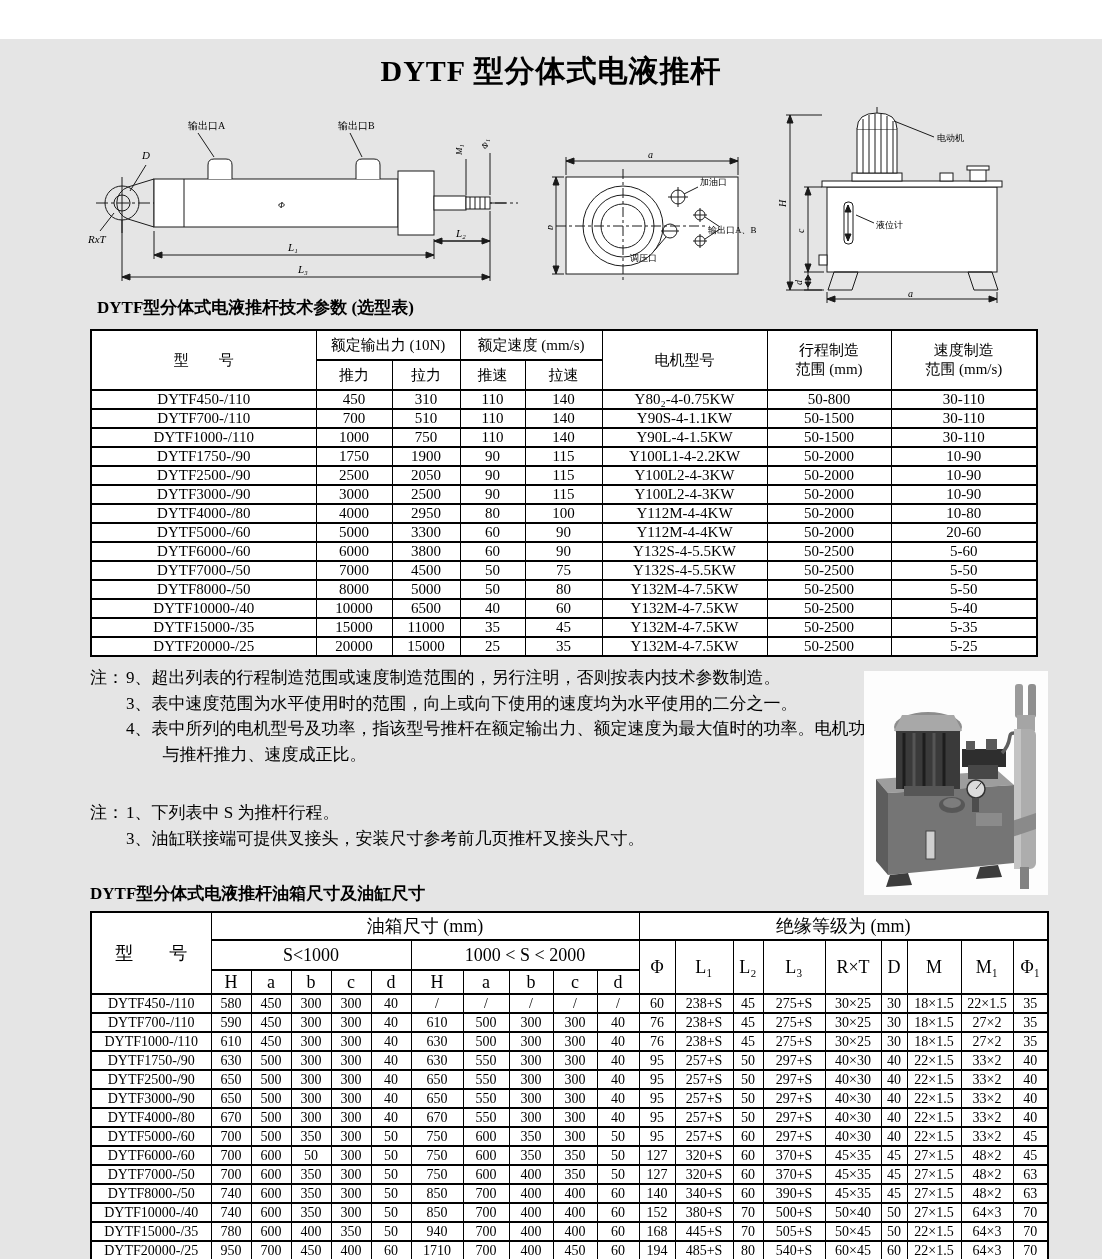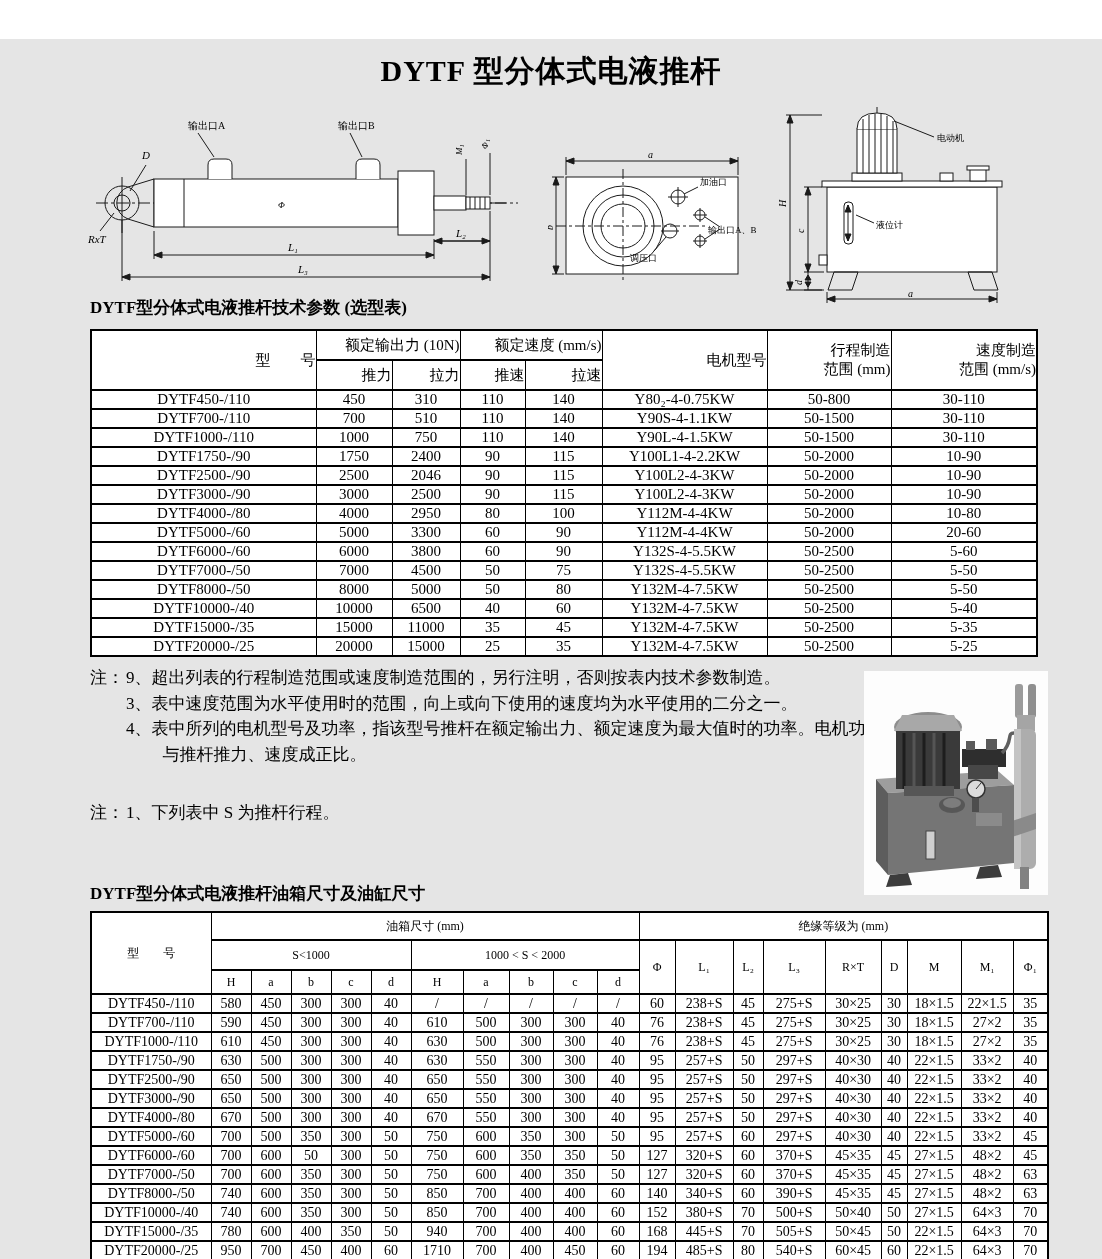--- a/index.html
+++ b/index.html
@@ -1,31 +1,31 @@
 <!DOCTYPE html>
 <html><head>
 <meta charset="utf-8">
 <style>
   html,body{margin:0;padding:0;background:#fff;}
   body{font-family:"Liberation Serif","DejaVu Serif",serif;color:#000;}
   .page{position:relative;width:1102px;height:1259px;background:#e5e5e5;overflow:hidden;margin-top:39px;}
   .title{position:absolute;top:12px;left:0;width:100%;text-align:center;
          font-size:30px;font-weight:bold;letter-spacing:1px;}
   .sec-heading{position:absolute;font-size:17px;font-weight:bold;white-space:nowrap;}
-  .h1{top:257px;left:90px;}
+  .h1{top:257px;left:97px;}
   .h2{top:843px;left:90px;}
   table{border-collapse:collapse;table-layout:fixed;position:absolute;background:#fff;border:2px solid #000;}
   th,td{border:1px solid #000;border-top-width:2px;border-bottom-width:2px;
         text-align:center;vertical-align:middle;padding:0;font-weight:normal;
         overflow:hidden;white-space:nowrap;}
   .t1{left:90px;top:290px;width:946px;}
-  .t1 th{font-size:15px;height:28px;text-align:right;}
+  .t1 th{font-size:15px;height:28px;}
   .t1 td{font-size:15px;height:17px;line-height:17px;}
   .t2{left:90px;top:872px;width:957px;}
-  .t2 th{font-size:12px;}
+  .t2 th{font-size:18px;}
   .t2 tr.gh th{height:26px;}
   .t2 tr.sh th{height:28px;}
   .t2 tr.ch th{height:22px;}
   .t2 td{font-size:14px;height:17px;line-height:17px;}
   .notes{position:absolute;left:90px;width:795px;font-size:17px;line-height:25.5px;}
   .n1{top:626px;}
   .n2{top:761px;}
   .notes-label{position:absolute;left:0;top:0;}
   .note-item{padding-left:36px;}
   .note-item .ni{display:block;padding-left:2.15em;text-indent:-2.15em;}
@@ -266,31 +266,31 @@
           <td>750</td>
           <td>110</td>
           <td>140</td>
           <td>Y90L-4-1.5KW</td>
           <td>50-1500</td>
           <td>30-110</td>
         </tr>
         <tr>
           <td>DYTF1750-/90</td>
           <td>1750</td>
-          <td>2400</td>
+          <td>1900</td>
           <td>90</td>
           <td>115</td>
           <td>Y100L1-4-2.2KW</td>
           <td>50-2000</td>
           <td>10-90</td>
         </tr>
         <tr>
           <td>DYTF2500-/90</td>
           <td>2500</td>
-          <td>2046</td>
+          <td>2050</td>
           <td>90</td>
           <td>115</td>
           <td>Y100L2-4-3KW</td>
           <td>50-2000</td>
           <td>10-90</td>
         </tr>
         <tr>
           <td>DYTF3000-/90</td>
           <td>3000</td>
           <td>2500</td>
@@ -393,20 +393,23 @@
       </div>
     <div class="note-item">
         <span class="ni">4、表中所列的电机型号及功率，指该型号推杆在额定输出力、额定速度为最大值时的功率。电机功率与推杆推力、速度成正比。</span>
       </div>
   </div>
 
   <div class="notes n2">
     <span class="notes-label">注：</span>
     <div class="note-item">
         <span class="ni">1、下列表中 S 为推杆行程。</span>
+      </div>
+    <div class="note-item">
+        <span class="ni">3、油缸联接端可提供叉接头，安装尺寸参考前几页推杆叉接头尺寸。</span>
       </div>
   </div>
 
   <svg class="drw" style="left:864px;top:632px;" width="184" height="224" viewBox="0 0 184 224">
     <rect x="0" y="0" width="184" height="224" fill="#fdfdfd"></rect>
 
     <rect x="151" y="13" width="8" height="34" rx="3" fill="#9b9b9b"></rect>
     <rect x="164" y="13" width="8" height="34" rx="3" fill="#8f8f8f"></rect>
     <rect x="153" y="44" width="18" height="16" fill="#a5a5a5"></rect>
     <rect x="150" y="58" width="22" height="140" rx="6" fill="#adadad"></rect>

